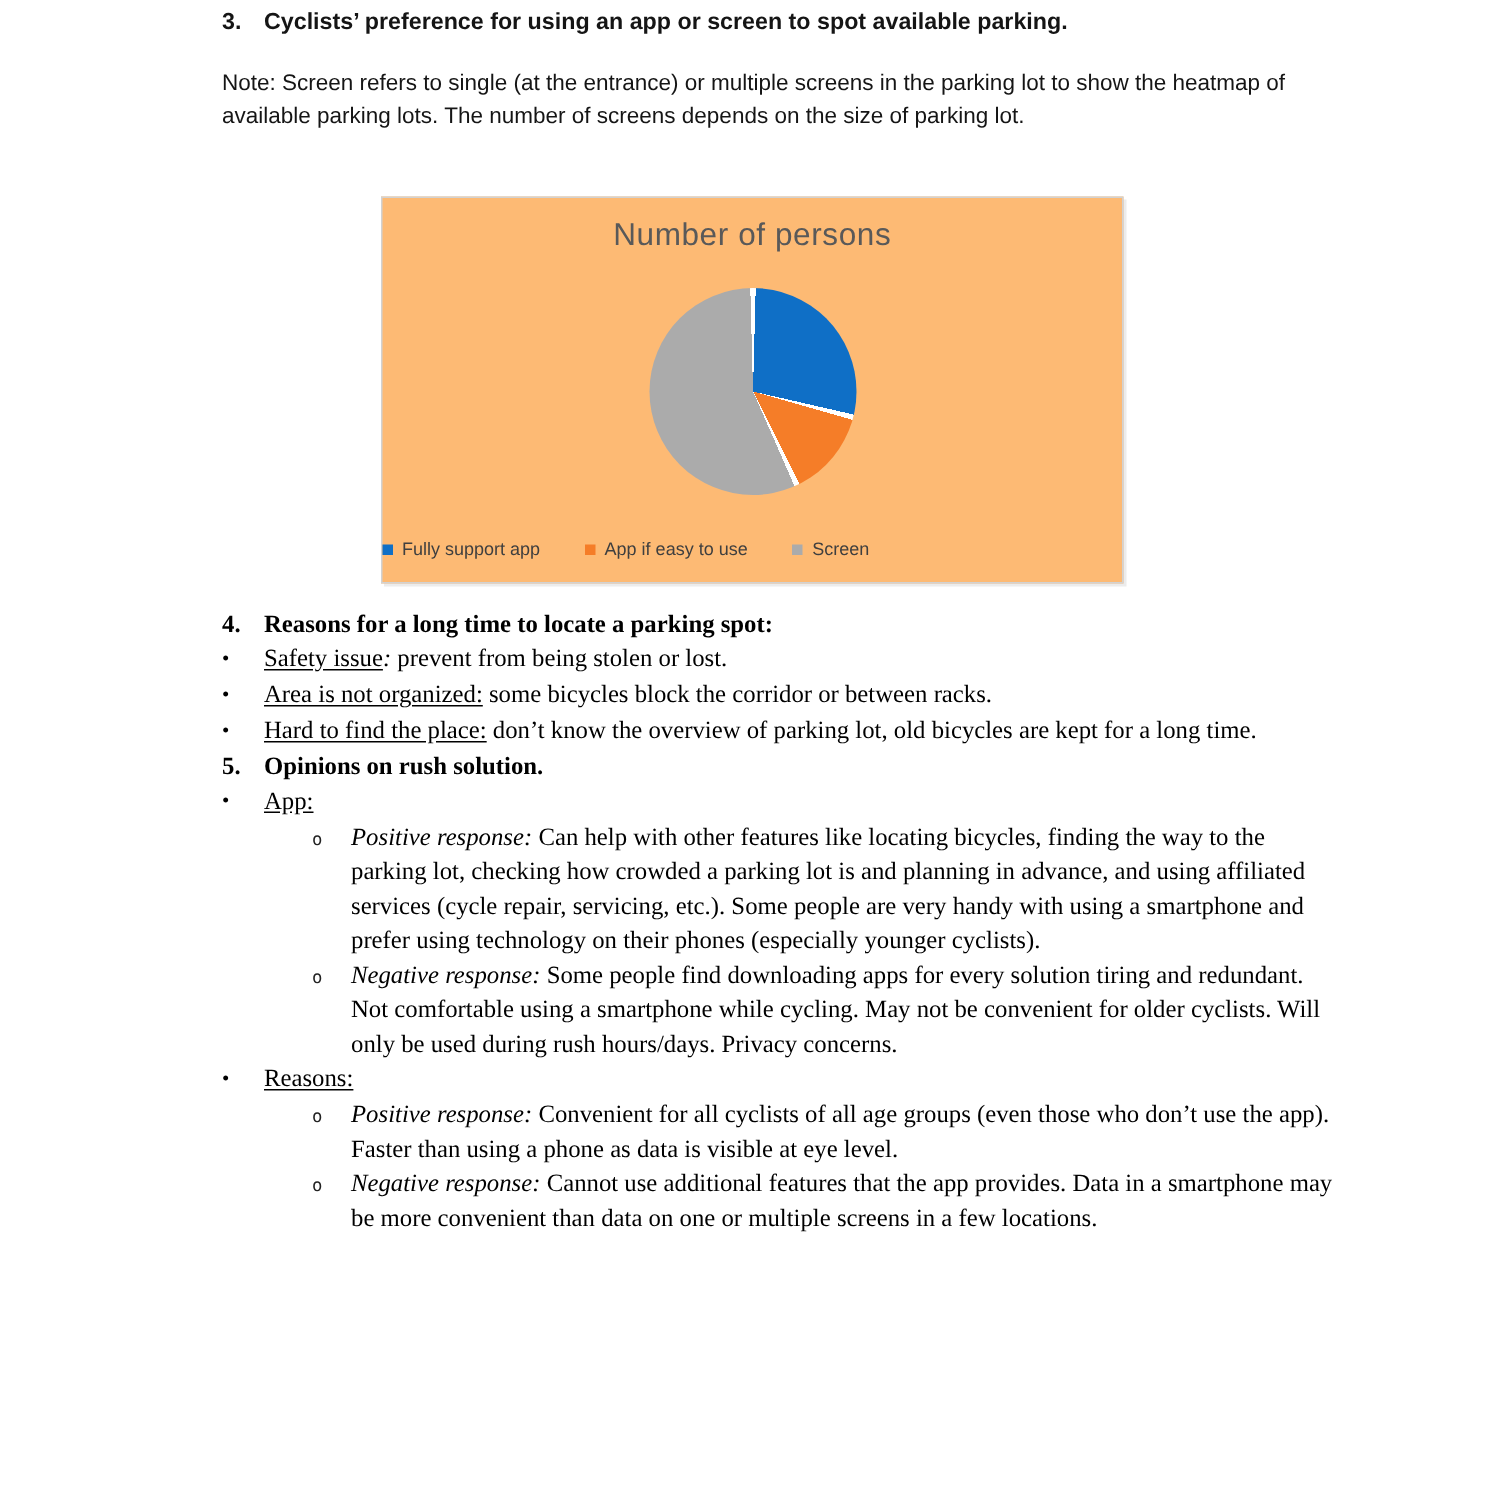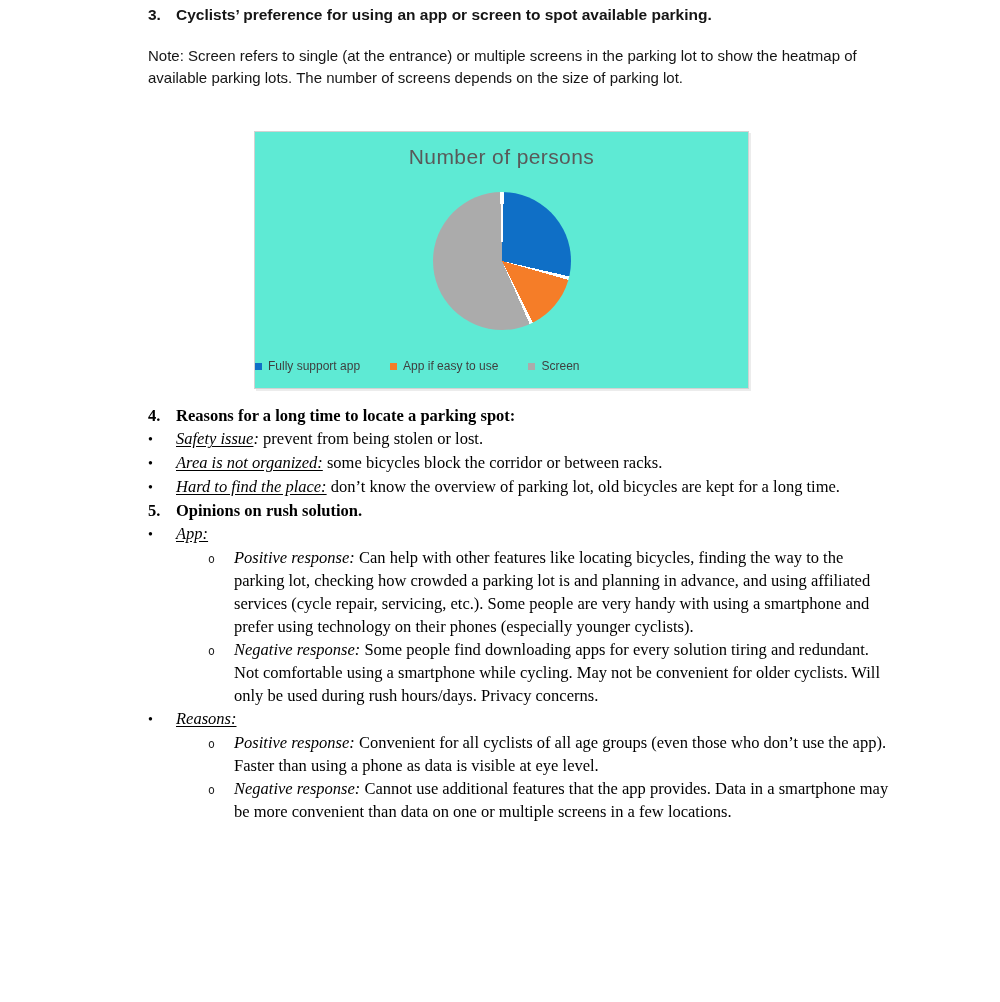--- a/index.html
+++ b/index.html
@@ -7,21 +7,21 @@
 
   
   .top-block{position:absolute;left:148px;top:5px;width:747px;
     font-family:"Liberation Sans",sans-serif;font-size:15px;line-height:22px;color:#151515;}
   .h-row{display:flex;font-weight:700;font-size:15.5px;line-height:20px;}
   .h-num{flex:0 0 28px;}
   .h-title{flex:1;}
   .note{margin:20px 0 0 0;}
 
   
-  .chart{position:absolute;left:254px;top:131px;width:493px;height:256px;background:#5eead4;
+  .chart{position:absolute;left:254px;top:131px;width:493px;height:256px;background:#fdba74;
     border:1px solid #d2d2d2;box-shadow:2px 2px 0 #ececec;}
   .chart-title{position:absolute;top:13px;left:0;width:100%;text-align:center;
     font-family:"Liberation Sans",sans-serif;font-size:21px;color:#595959;letter-spacing:.4px;}
   .pie{position:absolute;top:60px;left:50%;transform:translateX(-50%);
     width:138px;height:138px;border-radius:50%;}
   .legend{position:absolute;bottom:15px;left:0;width:100%;display:flex;justify-content:flex-start;
     gap:30px;font-family:"Liberation Sans",sans-serif;font-size:12px;color:#3f3f3f;}
   .legend-item{display:flex;align-items:center;gap:6px;}
   .swatch{width:7px;height:7px;display:inline-block;}
 
@@ -29,21 +29,21 @@
   .serif{font-family:"Liberation Serif",serif;font-size:16.5px;line-height:23px;color:#000;}
   .list-block{position:absolute;left:148px;top:404px;width:744px;}
   .row{display:flex;align-items:flex-start;}
   .m{flex:0 0 28px;}
   .num{font-weight:700;}
   .b1{font-size:14px;padding-top:1px;}
   .sub{margin-left:60px;}
   .b2{flex:0 0 26px;font-family:"DejaVu Sans Mono",monospace;font-size:11.5px;padding-top:2px;color:#222;}
   .txt{flex:1;}
   .bold{font-weight:700;}
-  .term{font-style:italic;text-decoration:underline;text-underline-offset:2px;}
+  .term{text-decoration:underline;text-underline-offset:2px;}
   .it{font-style:italic;}
   .lab{font-style:italic;}
 
   .conclusion-block{position:absolute;left:118px;top:907px;width:776px;}
 </style>
 </head>
 <body>
 
 <div class="page">
 

